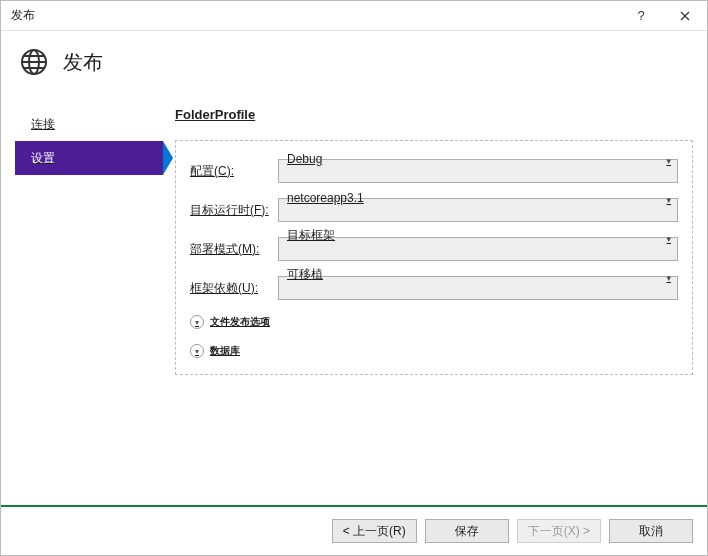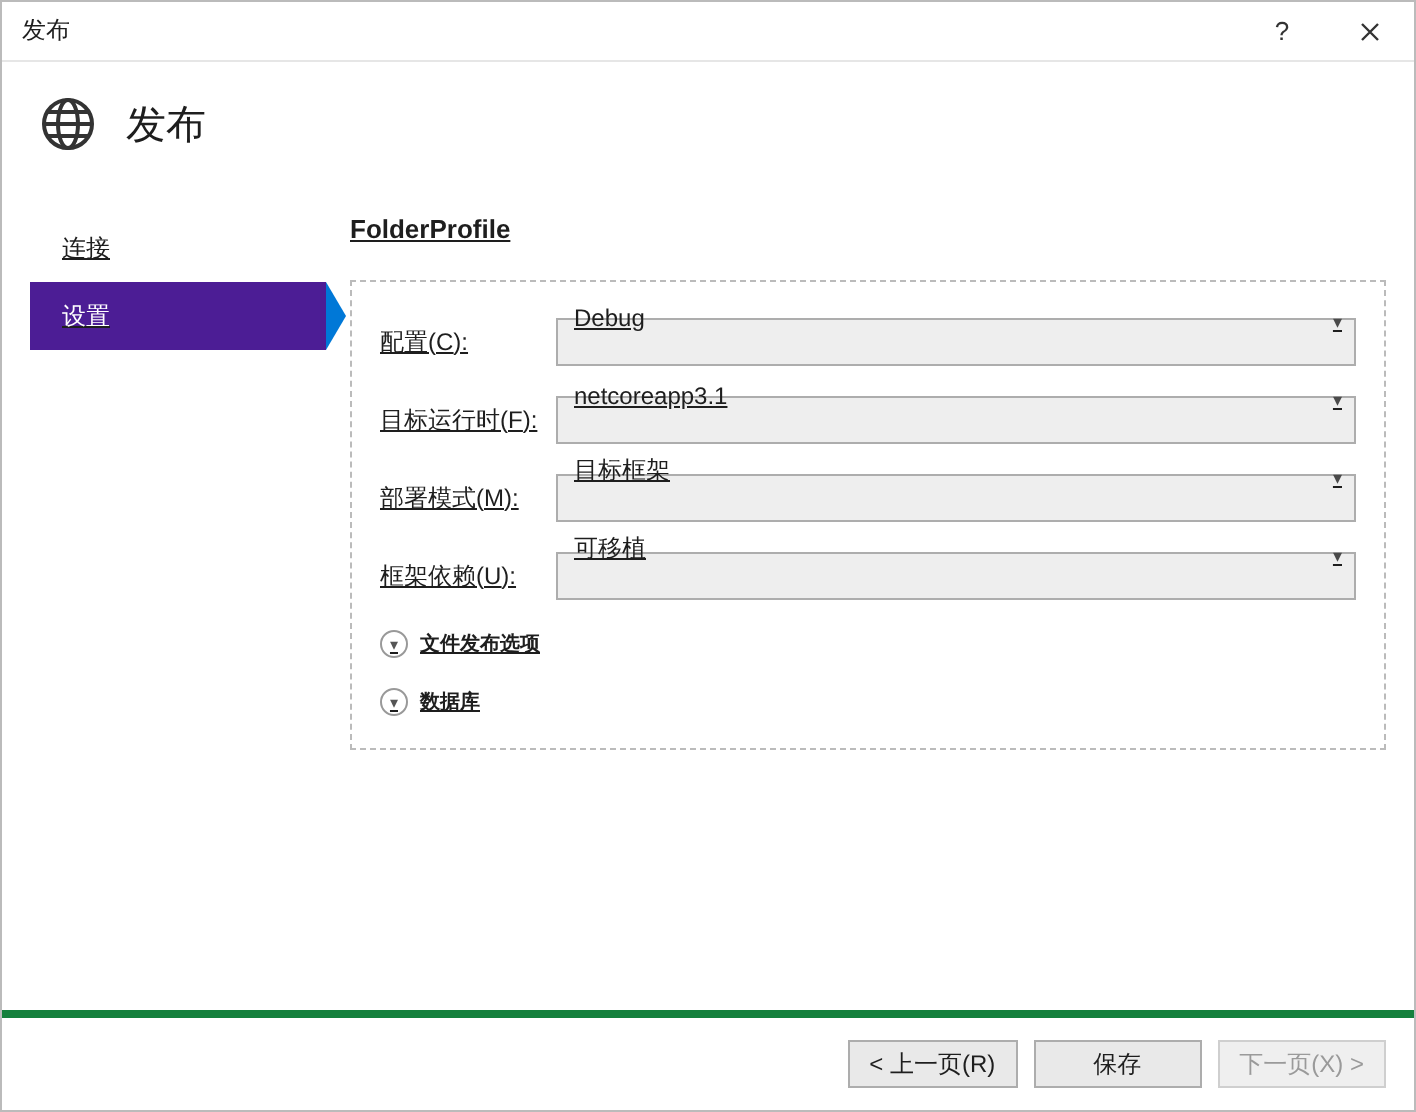--- a/index.html
+++ b/index.html
@@ -35,21 +35,21 @@
     .row .select .box .chev { font-size: 9px; color: #4a4a4a; }
 
     .link-row { margin-left: 88px; margin-top: -6px; }
     .link { color: #0066cc; font-size: 12px; }
 
     .expander { display: flex; align-items: center; gap: 6px; }
     .expander .chev { width: 14px; height: 14px; border: 1px solid #999; border-radius: 50%; display: flex; align-items: center; justify-content: center; font-size: 8px; color: #555; }
     .expander .lbl { font-weight: 700; font-size: 10px; }
 
     
-    .footer { height: 50px; border-top: 4px solid #15803d; display: flex; align-items: center; justify-content: flex-end; padding-right: 14px; gap: 8px; margin-top: 28px; }
+    .footer { height: 50px; border-top: 2px solid #15803d; display: flex; align-items: center; justify-content: flex-end; padding-right: 14px; gap: 8px; margin-top: 28px; }
     .btn2 { height: 24px; min-width: 84px; border: 1px solid #adadad; background: #e9e9e9; display: flex; align-items: center; justify-content: center; font-size: 12px; color: #1e1e1e; padding: 0 10px; }
     .btn2.disabled { color: #9a9a9a; background: #efefef; border-color: #cfcfcf; }
   </style>
 </head>
 <body>
 
 <div class="titlebar">
   <span class="title">发布</span>
   <div class="btn">?</div>
   <div class="btn">
@@ -140,13 +140,16 @@
 <div class="footer">
   <div class="btn2">
       <span>&lt; 上一页(R)</span>
     </div>
   <div class="btn2">
       <span>保存</span>
     </div>
   <div class="btn2 disabled">
       <span>下一页(X) &gt;</span>
     </div>
+  <div class="btn2">
+      <span>取消</span>
+    </div>
 </div>
 
 </body></html>

